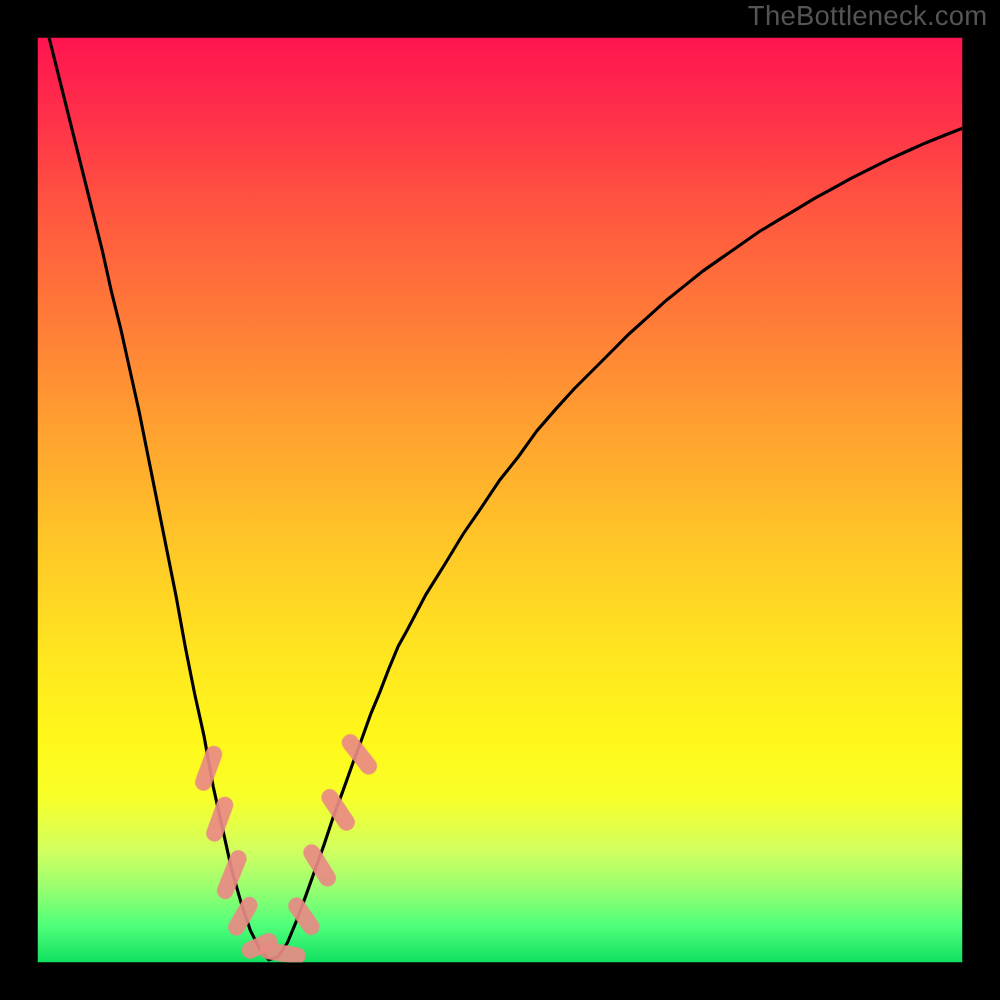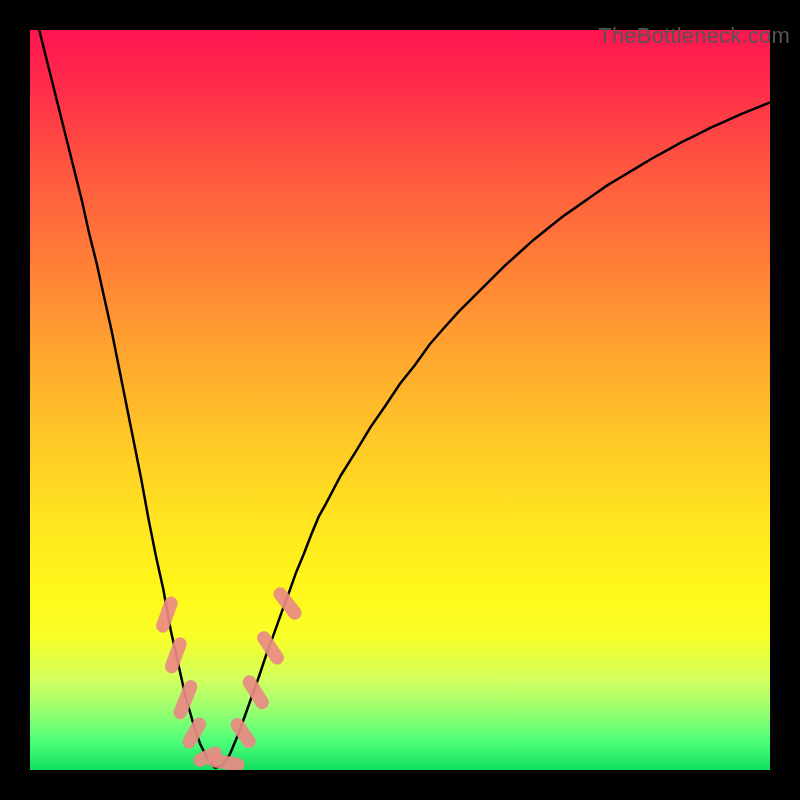--- a/index.html
+++ b/index.html
@@ -45,21 +45,21 @@
       #fff81a 76%,
       #f8ff28 82%,
       #d0ff60 88%,
       #98ff70 92%,
       #50ff7a 96%,
       #10e060 100%
     );
   }
   .watermark {
     position: absolute;
-    top: 23px;
+    top: 0;
     right: 10px;
     color: #555;
     font-size: 22px;
     font-weight: 400;
     letter-spacing: 0.2px;
     z-index: 50;
   }
   svg.curve {
     position: absolute;
     left: 0;

